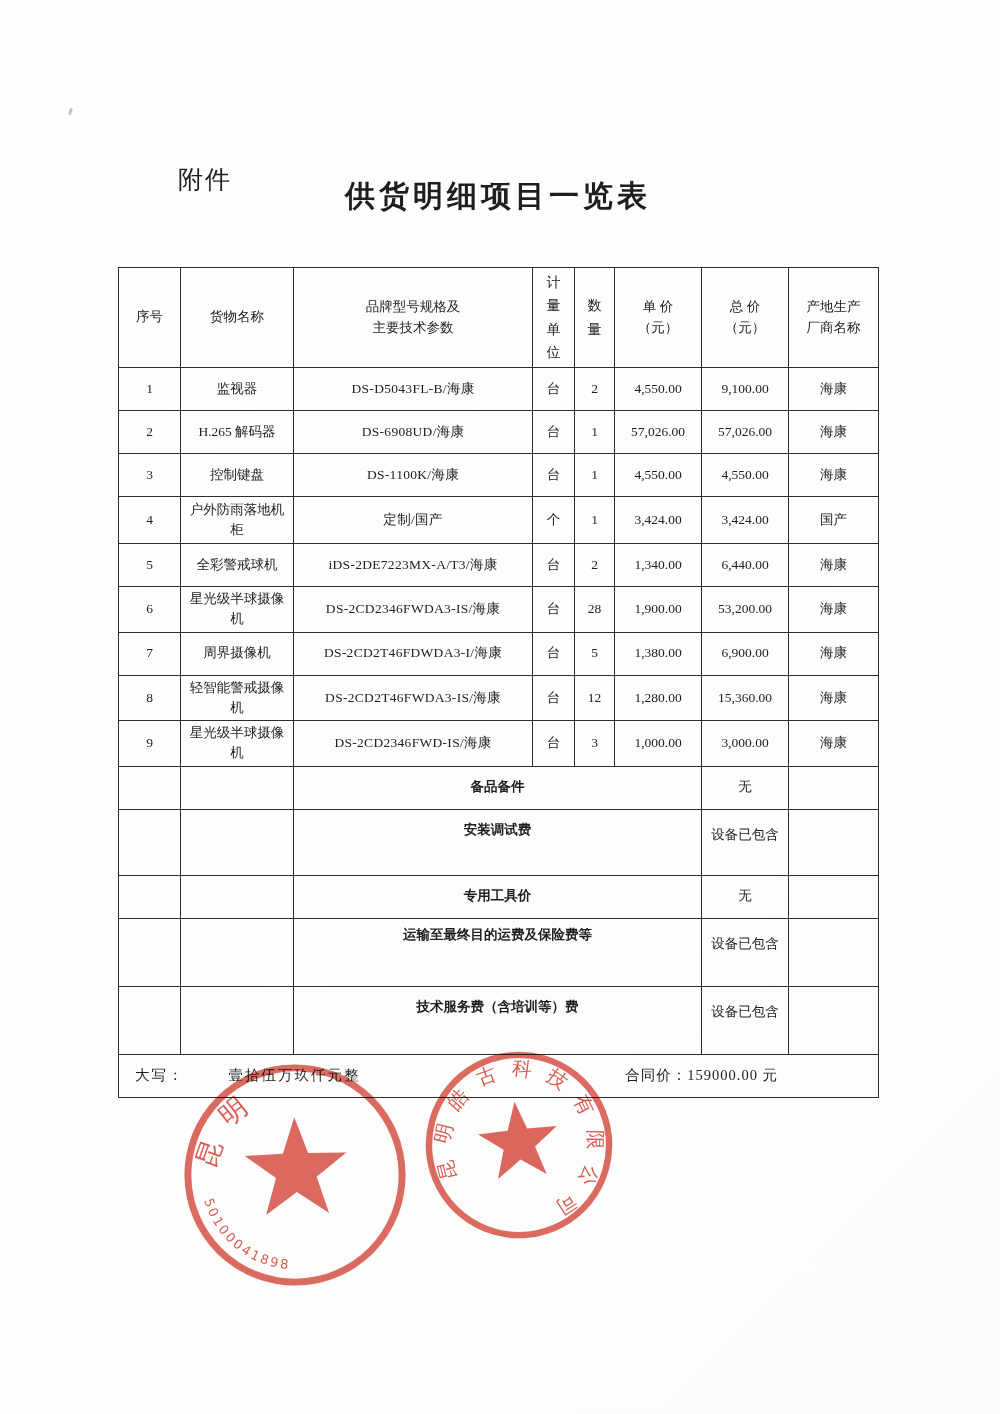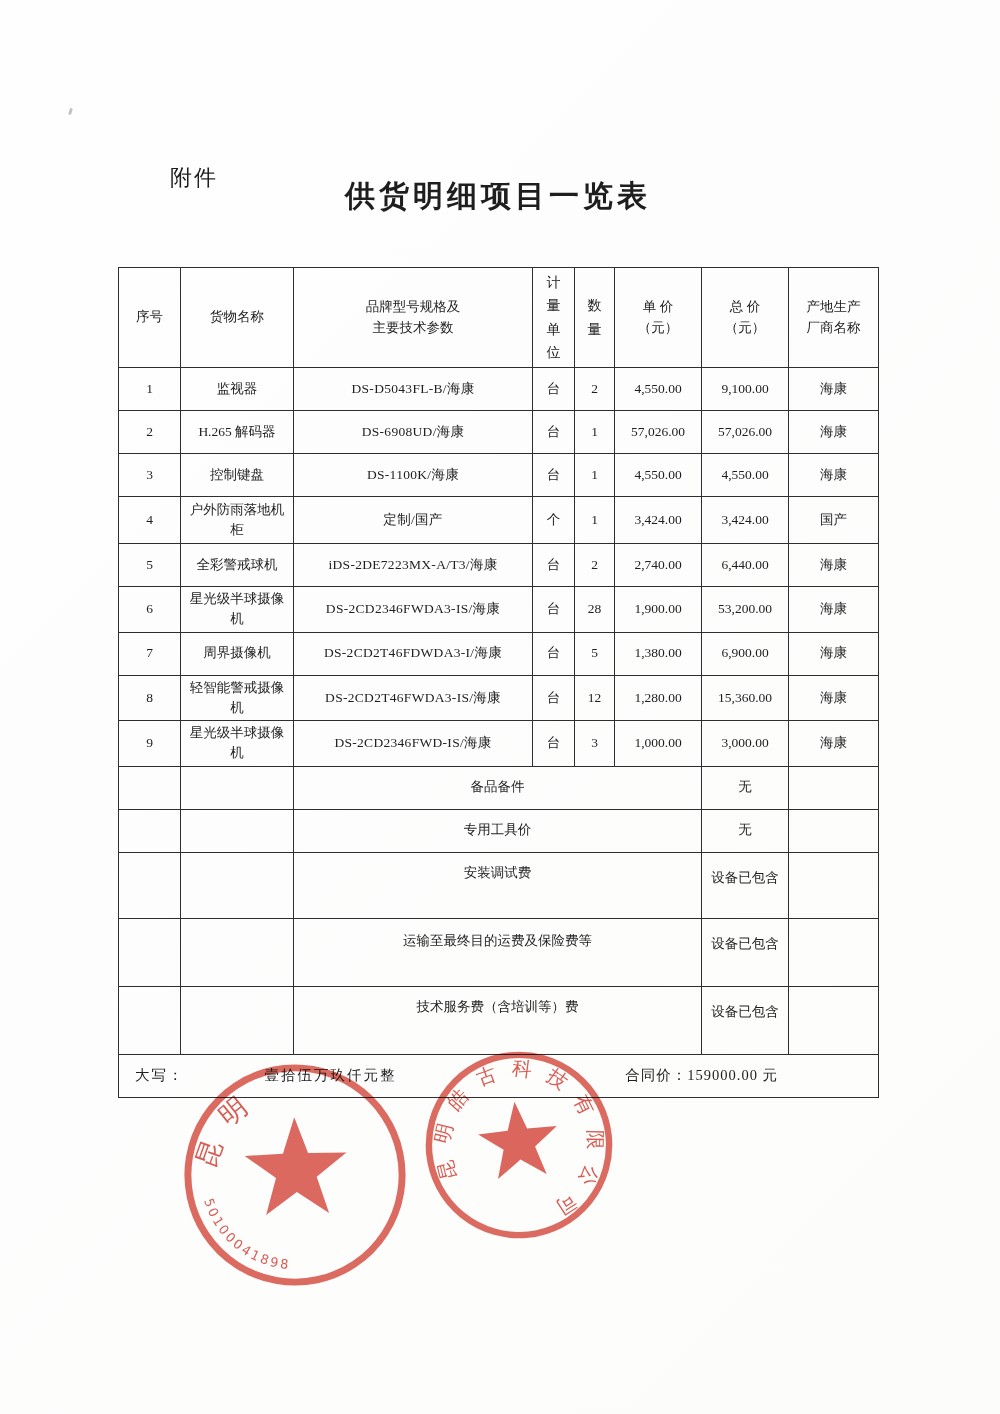--- a/index.html
+++ b/index.html
@@ -7,21 +7,21 @@
     width:1000px;height:1414px;
     background:#ffffff;
     font-family:"Liberation Serif","DejaVu Serif",serif;
     color:#1e1e1e;
     position:relative;
     overflow:hidden;
   }
   .page{position:absolute;inset:0;background:linear-gradient(135deg,#fefefe 0%,#fcfcfb 100%);}
   .speck{position:absolute;left:69px;top:108px;width:3px;height:7px;background:#9a9a96;transform:rotate(18deg);border-radius:2px;opacity:.6;}
 
-  .attachment{position:absolute;left:170px;top:163px;font-size:22px;letter-spacing:2px;}
+  .attachment{position:absolute;left:178px;top:163px;font-size:25px;letter-spacing:2px;}
   .doc-title{position:absolute;left:118px;top:176px;width:760px;text-align:center;font-size:30px;font-weight:600;letter-spacing:4px;}
 
   table.main{
     position:absolute;left:118px;top:267px;
     width:760px;border-collapse:collapse;table-layout:fixed;
   }
   table.main td{
     border:1.6px solid #2e2e2e;
     padding:2px 4px;
     font-size:13.5px;
@@ -30,25 +30,25 @@
     line-height:1.5;
     word-break:break-all;
     overflow:hidden;
   }
   td.cell-no{text-align:left;padding-left:9px;font-size:14.5px;}
   td.cell-name{padding:2px 6px;}
   td.cell-model{font-size:14px;letter-spacing:.3px;}
   td.cell-price{font-size:13.5px;}
   td.vertical .vtxt{display:inline-block;width:15px;line-height:1.65;font-size:14px;word-break:break-all;}
   td.hdr{font-size:14.5px;white-space:pre-line;line-height:1.9;}
-  td.sum-label{text-align:left;padding-left:14px;font-size:14.5px;}
+  td.sum-label{text-align:left;padding-left:14px;font-size:14.5px;font-weight:bold;}
   td.sum-value{font-size:14.5px;}
   td.sum-value.tall{line-height:38px;padding-top:6px;vertical-align:top;}
   td.footer-cell{padding:0;}
-  .footer-flex{display:flex;align-items:center;width:100%;font-size:14.5px;gap:36px;}
+  .footer-flex{display:flex;align-items:center;width:100%;font-size:14.5px;}
   .fw-label{margin-left:12px;letter-spacing:2px;}
   .fw-words{margin-left:44px;letter-spacing:2px;}
   .contract{margin-left:auto;margin-right:96px;letter-spacing:1px;}
 
   .stamp{position:absolute;mix-blend-mode:multiply;opacity:.87;}
   .stamp svg{display:block;}
 </style>
 </head>
 <body>
 
@@ -124,21 +124,21 @@
         <td class="cell-price">3,424.00</td>
         <td class="cell-price">3,424.00</td>
         <td>国产</td>
       </tr>
       <tr style="height:43px">
         <td class="cell-no">5</td>
         <td class="cell-name">全彩警戒球机</td>
         <td class="cell-model">iDS-2DE7223MX-A/T3/海康</td>
         <td>台</td>
         <td>2</td>
-        <td class="cell-price">2,740.00</td>
+        <td class="cell-price">1,340.00</td>
         <td class="cell-price">6,440.00</td>
         <td>海康</td>
       </tr>
       <tr style="height:45px">
         <td class="cell-no">6</td>
         <td class="cell-name">星光级半球摄像机</td>
         <td class="cell-model">DS-2CD2346FWDA3-IS/海康</td>
         <td>台</td>
         <td>28</td>
         <td class="cell-price">1,900.00</td>
@@ -176,38 +176,38 @@
         <td>海康</td>
       </tr>
 
       <tr style="height:43px">
         <td></td>
         <td></td>
         <td class="sum-label" colspan="4">备品备件</td>
         <td class="sum-value">无</td>
         <td></td>
       </tr>
+      <tr style="height:66px">
+        <td></td>
+        <td></td>
+        <td class="sum-label" colspan="4" style="vertical-align:top;padding-top:10px">安装调试费</td>
+        <td class="sum-value tall">设备已包含</td>
+        <td></td>
+      </tr>
       <tr style="height:43px">
         <td></td>
         <td></td>
         <td class="sum-label" colspan="4">专用工具价</td>
         <td class="sum-value">无</td>
         <td></td>
       </tr>
-      <tr style="height:66px">
-        <td></td>
-        <td></td>
-        <td class="sum-label" colspan="4" style="vertical-align:top;padding-top:10px">安装调试费</td>
-        <td class="sum-value tall">设备已包含</td>
-        <td></td>
-      </tr>
       <tr style="height:68px">
         <td></td>
         <td></td>
-        <td class="sum-label" colspan="4" style="vertical-align:top;padding-top:12px">运输至最终目的运费及保险费等</td>
+        <td class="sum-label" colspan="4" style="vertical-align:top;padding-top:6px">运输至最终目的运费及保险费等</td>
         <td class="sum-value tall">设备已包含</td>
         <td></td>
       </tr>
       <tr style="height:68px">
         <td></td>
         <td></td>
         <td class="sum-label" colspan="4" style="vertical-align:top;padding-top:10px">技术服务费（含培训等）费</td>
         <td class="sum-value tall">设备已包含</td>
         <td></td>
       </tr>

